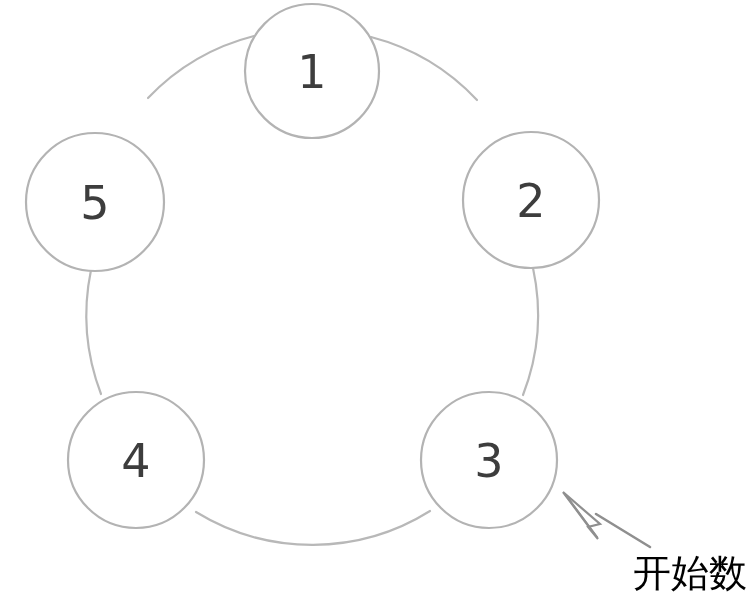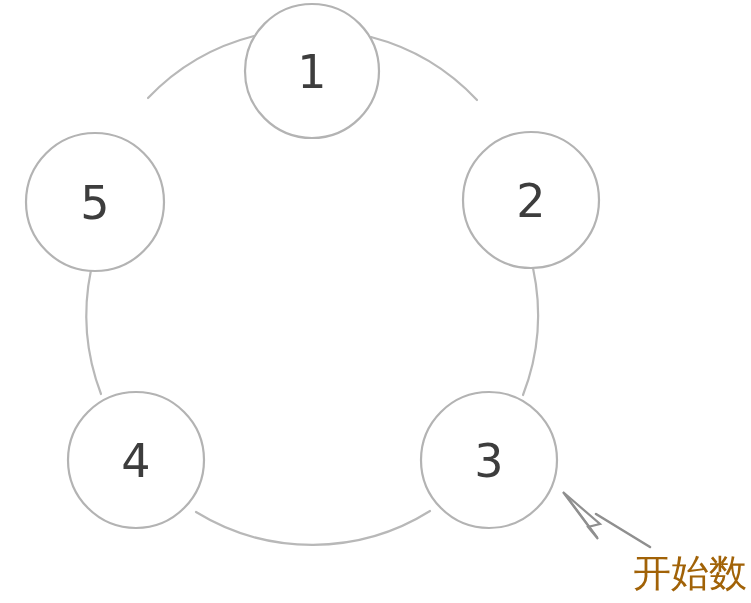--- a/index.html
+++ b/index.html
@@ -64,21 +64,21 @@
     fill: none;
     stroke-linecap: round;
   }
   #annotation-text {
     position: absolute;
     left: 633px;
     top: 551px;
     font-family: "DejaVu Sans", "Liberation Sans", sans-serif;
     font-size: 38px;
     line-height: 44px;
-    color: #a16207;
+    color: #000000;
     white-space: nowrap;
     letter-spacing: 0px;
   }
 </style>
 </head>
 <body>
 
 <div id="diagram-root">
 
   <svg id="ring-svg" viewBox="0 0 751 603">

